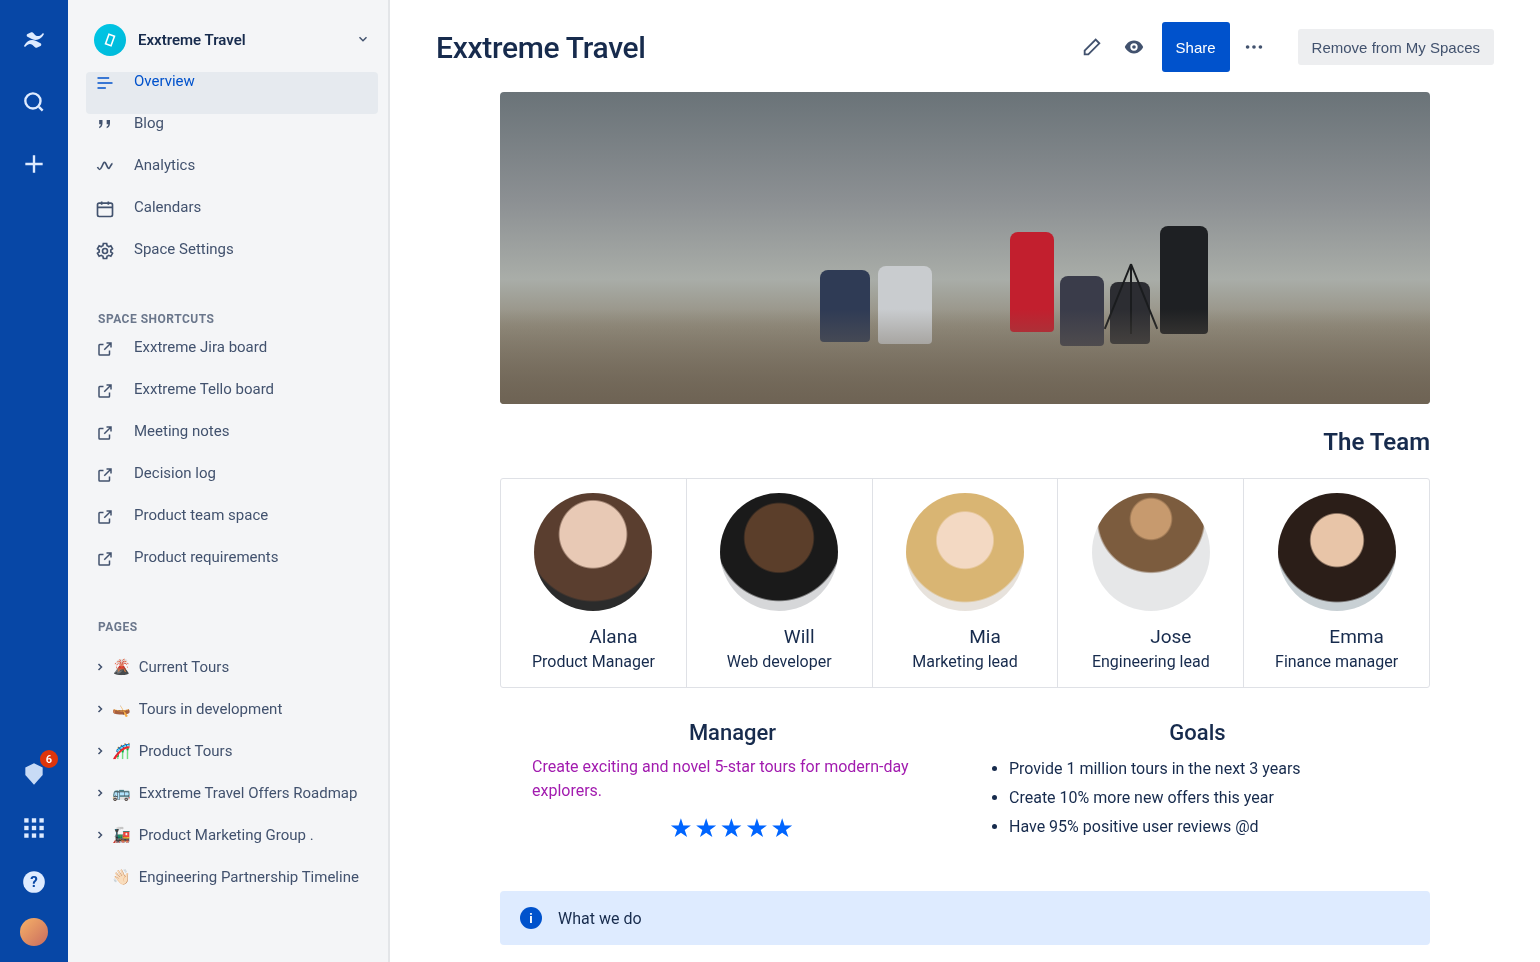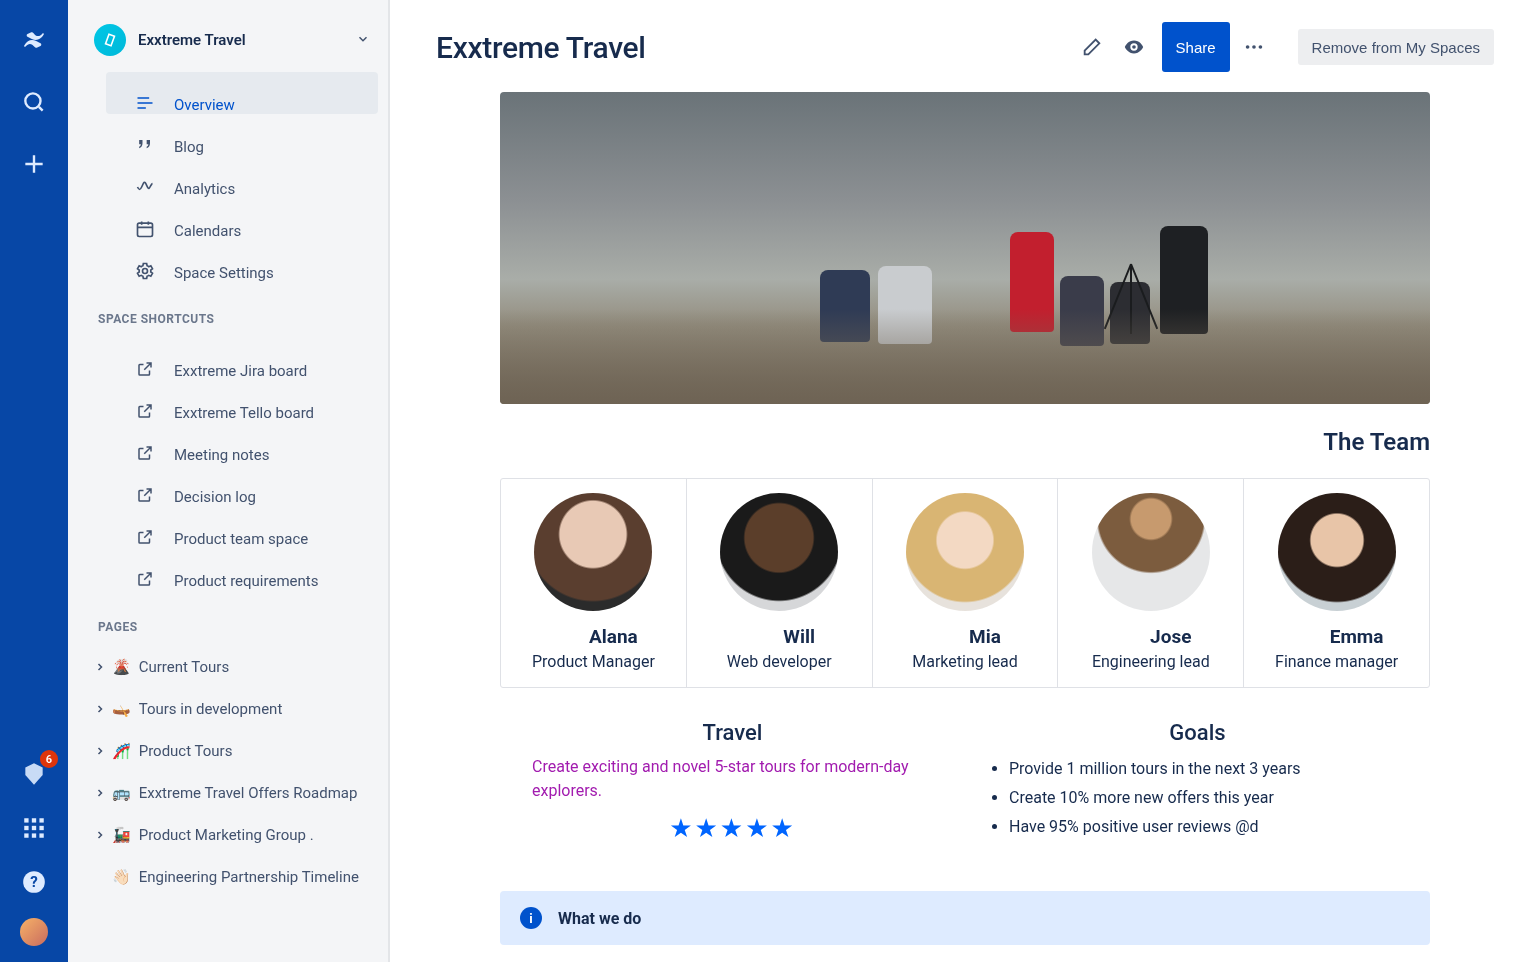--- a/index.html
+++ b/index.html
@@ -67,28 +67,27 @@
   width:32px; height:32px; border-radius:50%;
   background: linear-gradient(135deg,#00C7E6,#00B8D9);
   display:flex; align-items:center; justify-content:center;
   color:#fff; margin-right:12px;
 }
 .space-logo svg { width:18px; height:18px; transform:rotate(-25deg); }
 .space-title { font-weight:600; font-size:15px; color:#172B4D; flex:1; }
 .space-chevron { color:#42526E; }
 
 .nav-item {
-  display:flex; align-items:flex-end;
+  display:flex; align-items:flex-start;
   height:42px;
-  padding:0 28px;
+  padding:0 8px;
   border-radius:4px;
   cursor:pointer;
   color:#42526E;
   font-size:15px;
-  margin-left:20px;
 }
 .nav-item.active { background:#E6EAEF; color:#0052CC; }
 .nav-item.active .nav-label { color:#0052CC; }
 .nav-icon {
   width:22px; height:22px; margin-right:18px;
   display:flex; align-items:center; justify-content:center;
   color:inherit;
 }
 .nav-icon svg { width:20px; height:20px; }
 .nav-label { color:#42526E; font-size:15px; }
@@ -188,21 +187,21 @@
 .team-card:last-child { border-right:none; }
 .avatar {
   width:118px; height:118px; border-radius:50%;
   margin-bottom:14px;
 }
 .av1 { background: radial-gradient(circle at 50% 35%,#E8C9B5 34%,#5A3E2F 36%,#5A3E2F 68%,#2B2B2B 70%); }
 .av2 { background: radial-gradient(circle at 50% 38%,#5B3E2A 36%,#1A1A1A 38%,#1A1A1A 66%,#D6D7D9 68%); }
 .av3 { background: radial-gradient(circle at 50% 40%,#F3D9C3 30%,#D9B573 32%,#D9B573 66%,#E7E2DC 68%); }
 .av4 { background: radial-gradient(circle at 50% 22%,#C79A6E 18%,#7C5C3E 20%,#7C5C3E 48%,#E6E7E8 50%); }
 .av5 { background: radial-gradient(circle at 50% 40%,#E8C5A8 28%,#2B1E18 30%,#2B1E18 66%,#C8D0D4 68%); }
-.team-name { font-weight:700; font-size:19px; color:#172B4D; margin-bottom:4px;margin-left:40px; }
+.team-name { font-weight:400; font-size:19px; color:#172B4D; margin-bottom:4px;margin-left:40px; }
 .team-role { color:#172B4D; font-size:16px; }
 
 .two-col {
   display:flex; margin-top:32px;
 }
 .col { flex:1; }
 .col-heading {
   text-align:center; font-size:22px; font-weight:500; color:#172B4D;
   margin-bottom:10px;
 }
@@ -219,21 +218,21 @@
 
 .panel {
   margin-top:48px; background:#DEEBFF; border-radius:4px;
   padding:16px 20px; display:flex; align-items:center;
 }
 .panel-icon {
   width:22px; height:22px; background:#0052CC; border-radius:50%;
   color:#fff; display:flex; align-items:center; justify-content:center;
   font-weight:700; font-size:13px; margin-right:16px; flex-shrink:0;
 }
-.panel-title { font-weight:700; color:#172B4D; font-size:16px; }
+.panel-title { font-weight:400; color:#172B4D; font-size:16px; }
 </style>
 </head>
 <body>
 
 <nav class="global-nav">
   <div class="gn-icon">
     <svg viewBox="0 0 24 24" fill="currentColor">
         <path d="M3 17c3-5 7-6 11-4l4 2c1 .5 1 2 0 2.5l-3 1.5c-1 .5-2 .2-2.6-.7C10 15 7 14.5 4.2 18 3.7 18.7 2.5 18 3 17Z"></path>
         <path d="M21 7c-3 5-7 6-11 4L6 9c-1-.5-1-2 0-2.5L9 5c1-.5 2-.2 2.6.7C14 9 17 9.5 19.8 6c.5-.7 1.7 0 1.2 1Z"></path>
       </svg>
@@ -506,21 +505,21 @@
       </div>
       <div class="team-card">
         <div class="avatar av5"></div>
         <div class="team-name">Emma</div>
         <div class="team-role">Finance manager</div>
       </div>
     </div>
 
     <div class="two-col">
       <div class="col">
-        <div class="col-heading">Travel</div>
+        <div class="col-heading">Manager</div>
         <p class="mission-text">Create exciting and novel 5-star tours for modern-day explorers.</p>
         <div class="stars">★★★★★</div>
       </div>
       <div class="col">
         <div class="col-heading">Goals</div>
         <ul class="goals-list">
           <li>Provide 1 million tours in the next 3 years</li>
           <li>Create 10% more new offers this year</li>
           <li>Have 95% positive user reviews @d</li>
         </ul>

